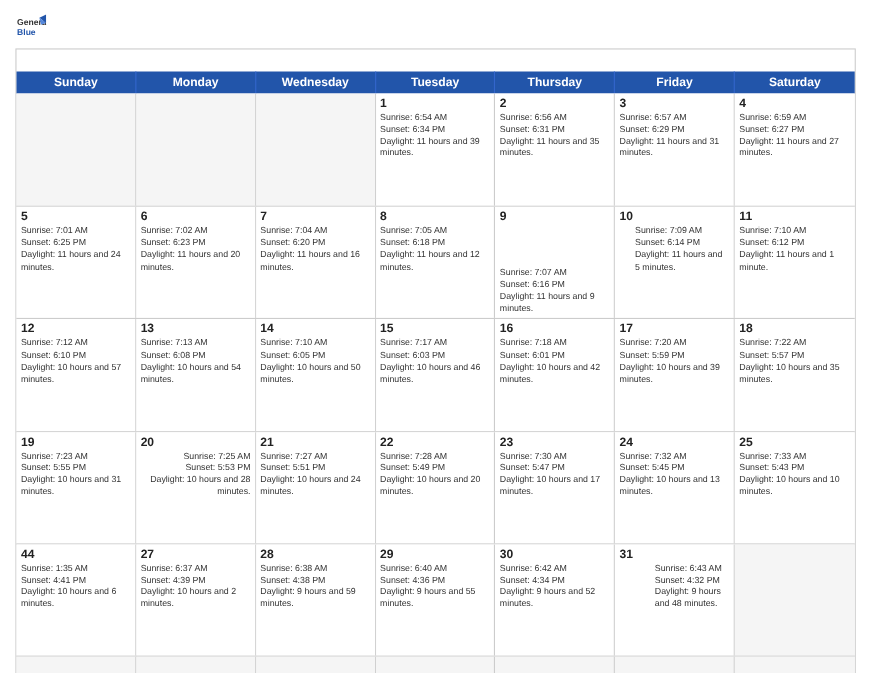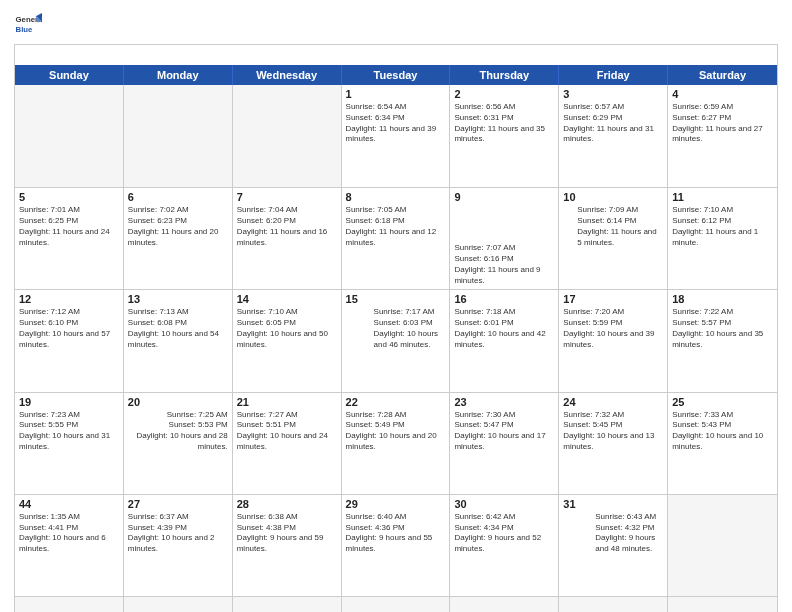--- a/index.html
+++ b/index.html
@@ -218,21 +218,21 @@
 Daylight: 10 hours and 54 minutes.</div>
           </div>
           <div class="cal-cell">
             <span class="day-num">14</span>
             <div class="cell-info" style="white-space: pre-line;">Sunrise: 7:10 AM
 Sunset: 6:05 PM
 Daylight: 10 hours and 50 minutes.</div>
           </div>
           <div class="cal-cell">
             <span class="day-num">15</span>
-            <div class="cell-info" style="white-space: pre-line; margin-left: 28px;">Sunrise: 7:17 AM
+            <div class="cell-info" style="white-space: pre-line;">Sunrise: 7:17 AM
 Sunset: 6:03 PM
 Daylight: 10 hours and 46 minutes.</div>
           </div>
           <div class="cal-cell">
             <span class="day-num">16</span>
             <div class="cell-info" style="white-space: pre-line;">Sunrise: 7:18 AM
 Sunset: 6:01 PM
 Daylight: 10 hours and 42 minutes.</div>
           </div>
           <div class="cal-cell">

